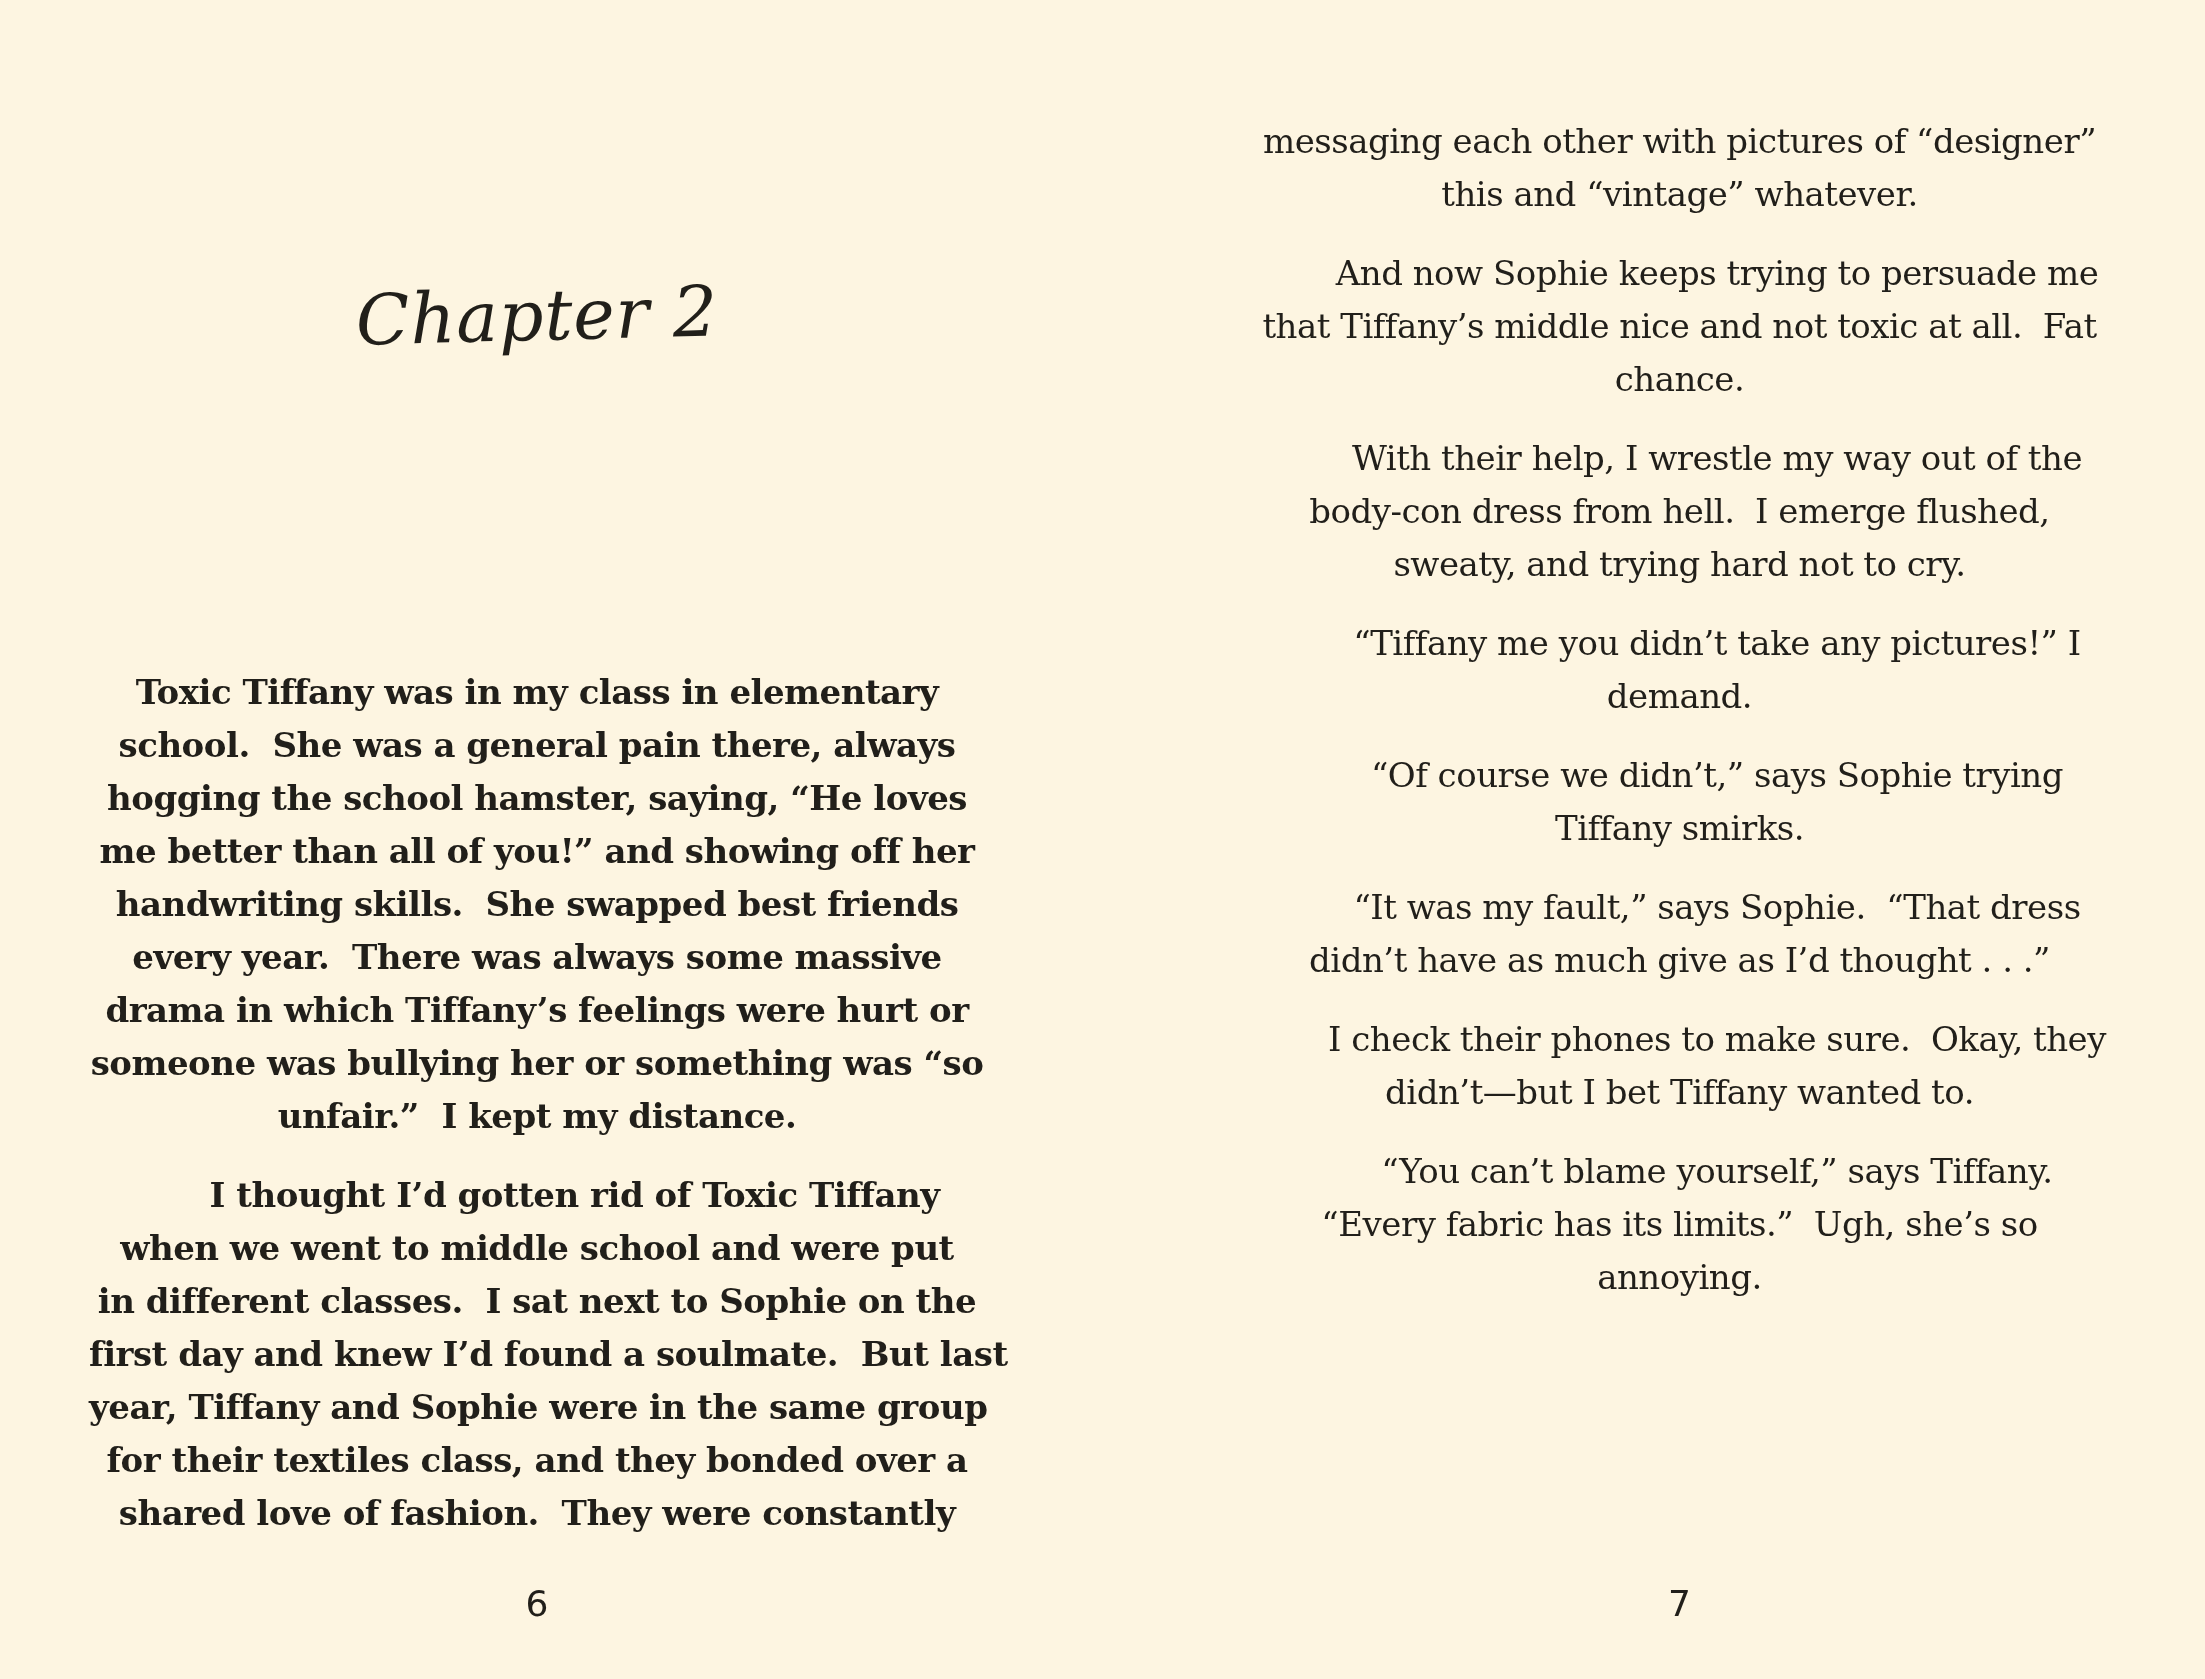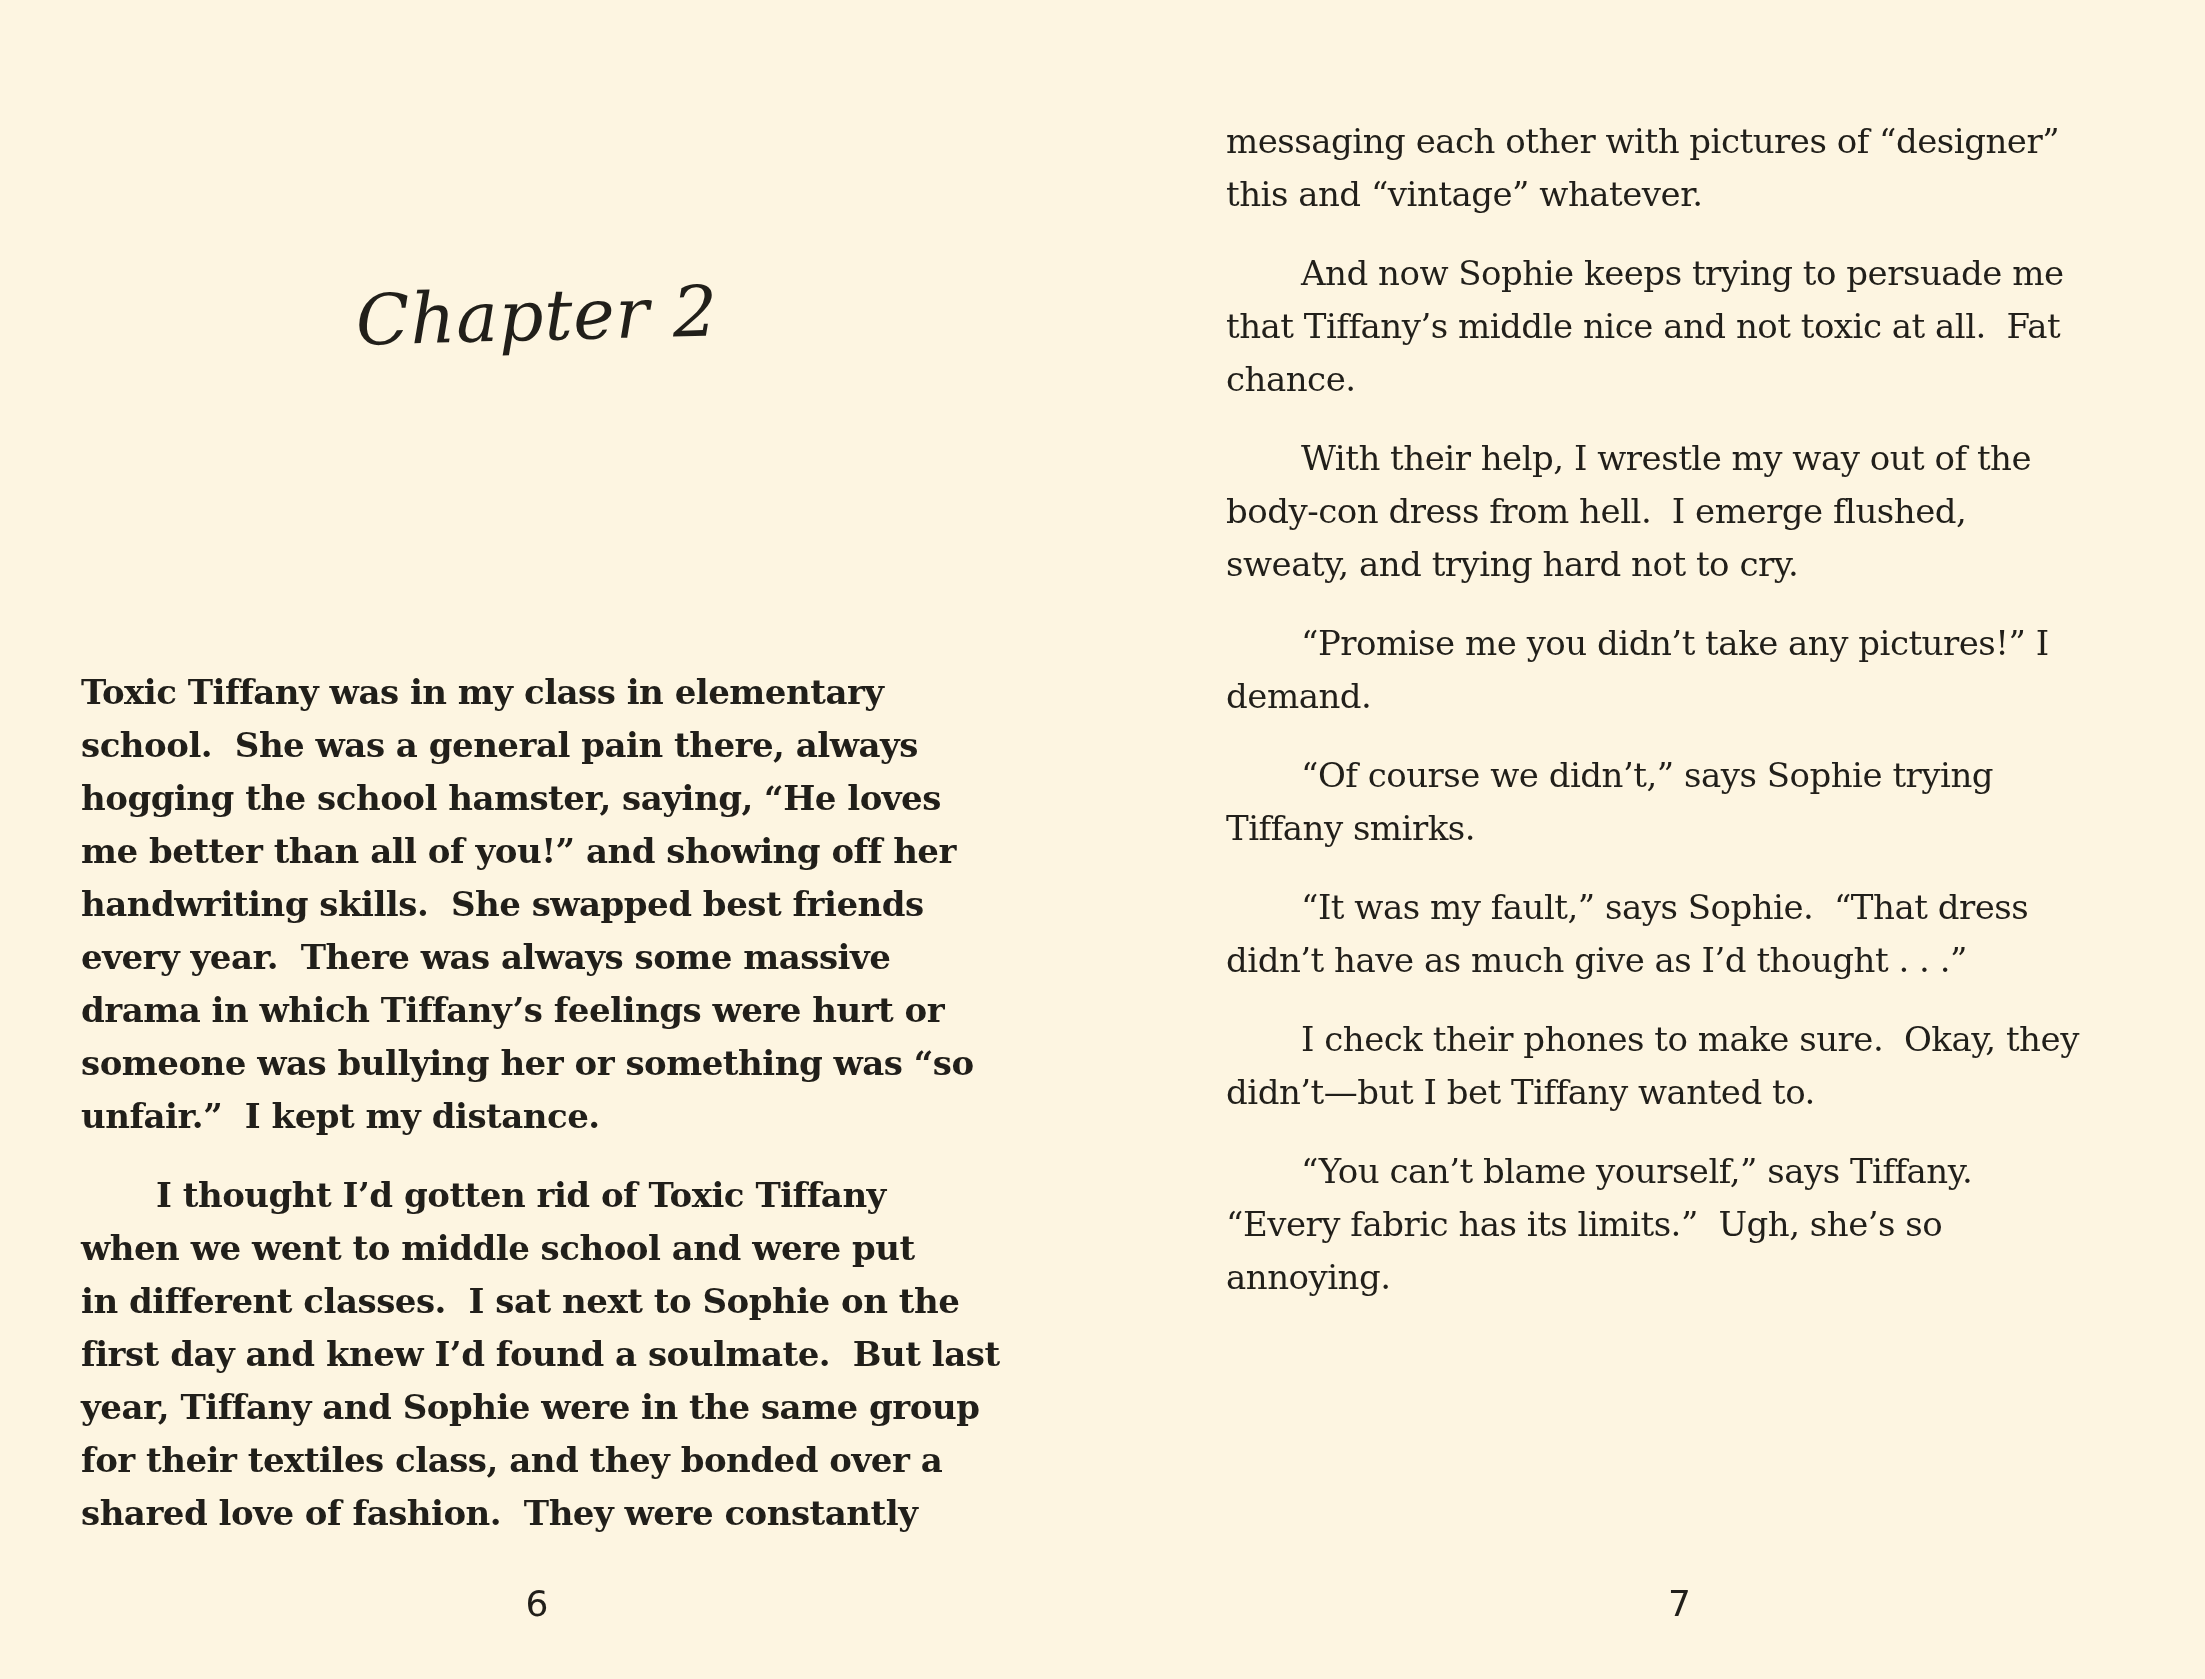--- a/index.html
+++ b/index.html
@@ -40,22 +40,23 @@
 
   .body {
     font-size: 34px;
     line-height: 53px;
     letter-spacing: -0.5px;
   }
   .page-left  .body { margin-top: 297px; font-weight: bold; }
   .page-right .body { margin-top: 115px; }
 
   .body p {
-    margin: 0;
+    margin: 8px;
     white-space: pre;
+    text-align: center;
   }
   .body p + p { margin-top: 26px; }
   .body p.indent { text-indent: 75px; }
 
   .pagenum {
     position: absolute;
     bottom: 55px;
     text-align: center;
     font-size: 36px;
     letter-spacing: 0;
@@ -97,21 +98,21 @@
   <div class="page page-right">
     <div class="body">
       <p>messaging each other with pictures of “designer”
 this and “vintage” whatever.</p>
       <p class="indent">And now Sophie keeps trying to persuade me
 that Tiffany’s middle nice and not toxic at all.  Fat
 chance.</p>
       <p class="indent">With their help, I wrestle my way out of the
 body-con dress from hell.  I emerge flushed,
 sweaty, and trying hard not to cry.</p>
-      <p class="indent">“Promise me you didn’t take any pictures!” I
+      <p class="indent">“Tiffany me you didn’t take any pictures!” I
 demand.</p>
       <p class="indent">“Of course we didn’t,” says Sophie trying
 Tiffany smirks.</p>
       <p class="indent">“It was my fault,” says Sophie.  “That dress
 didn’t have as much give as I’d thought . . .”</p>
       <p class="indent">I check their phones to make sure.  Okay, they
 didn’t—but I bet Tiffany wanted to.</p>
       <p class="indent">“You can’t blame yourself,” says Tiffany.
 “Every fabric has its limits.”  Ugh, she’s so
 annoying.</p>

